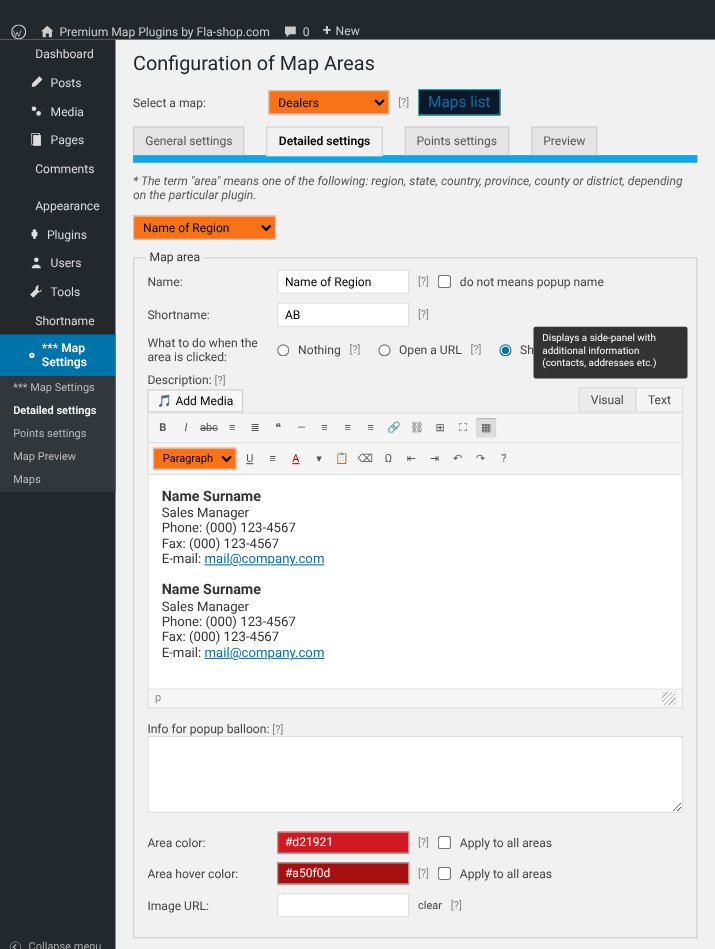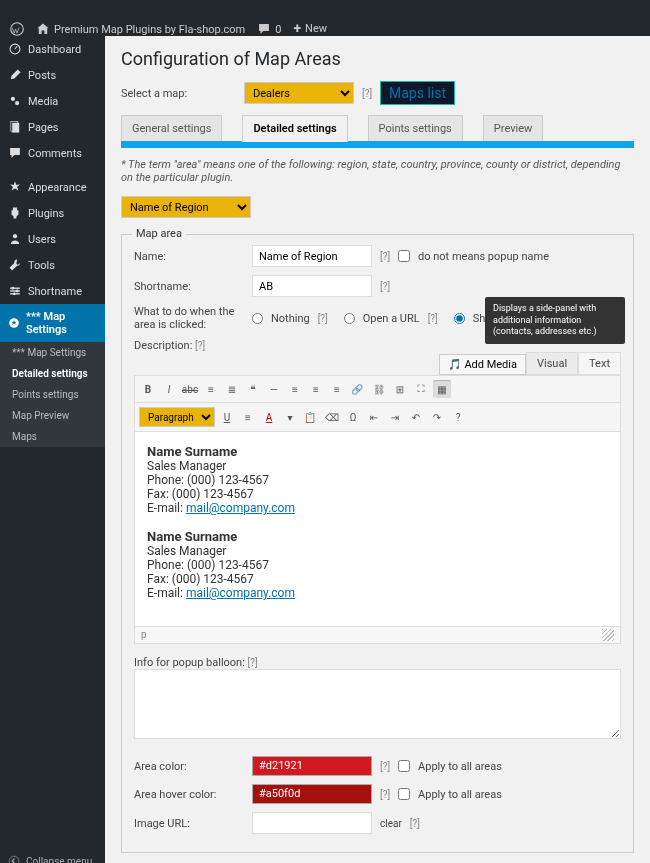--- a/index.html
+++ b/index.html
@@ -2,48 +2,48 @@
 <html><head>
 <meta charset="utf-8">
 <style>
 *{box-sizing:border-box;margin:0;padding:0;font-family:-apple-system,BlinkMacSystemFont,"Segoe UI",Roboto,Arial,sans-serif}
 body{width:650px;height:863px;overflow:hidden;background:#f1f1f1;font-size:11px;color:#444}
 .topbar{height:36px;background:#23282d;color:#ccc;display:flex;align-items:flex-end;padding:0 4px;font-size:11px}
 .topbar .ti{display:flex;align-items:center;gap:4px;padding:0 6px;cursor:pointer}
 .dashicon{width:14px;height:14px;display:inline-block}
 .layout{display:flex;height:839px}
 .sidebar{width:105px;background:#23282d;color:#eee;font-size:11px;display:flex;flex-direction:column}
-.menu-item{padding:6px 8px;display:flex;align-items:center;gap:6px;cursor:pointer;color:#ddd}
+.menu-item{padding:6px 26px;display:flex;align-items:center;gap:6px;cursor:pointer;color:#ddd}
 .menu-item.current{background:#0073aa;color:#fff;font-weight:600}
 .submenu{background:#32373c}
 .submenu .sub{padding:5px 8px 5px 12px;font-size:10px;color:#bbb;cursor:pointer}
 .submenu .sub.cur{color:#fff;font-weight:600}
 .collapse{margin-top:auto;padding:8px;color:#aaa;display:flex;align-items:center;gap:6px;cursor:pointer;font-size:10px}
 .content{flex:1;padding:12px 16px;overflow:auto}
 h1{font-size:18px;font-weight:400;color:#23282d;margin-bottom:12px}
 .row{display:flex;align-items:center;gap:8px;margin-bottom:10px;font-size:11px}
 .lbl{width:115px;color:#444}
-select{height:22px;border:1px solid #ccc;padding:1px 4px;font-size:11px;background:#eab308}
+select{height:22px;border:1px solid #ccc;padding:1px 4px;font-size:11px;background:#f97316}
 .help{color:#888;font-size:10px}
 .btn-link{background:#0f172a;border:1px solid #14b8a6;color:#0073aa;padding:3px 8px;font-size:14px;cursor:pointer}
 .tabs{display:flex;gap:20px;border-bottom:7px solid #0ea5e9;margin-bottom:10px}
 .tab{padding:6px 10px;background:#e5e5e5;border:1px solid #ccc;border-bottom:none;font-size:11px;cursor:pointer;color:#555}
 .tab.active{background:#f1f1f1;border-bottom:1px solid #f1f1f1;margin-bottom:-1px;font-weight:600;color:#000}
 .desc{font-size:11px;color:#555;margin-bottom:6px}
 .desc.it{font-style:italic}
 .fieldset{border:1px solid #ccc;padding:10px 12px;margin-top:10px;position:relative}
 .fieldset .legend{position:absolute;top:-8px;left:10px;background:#f1f1f1;padding:0 4px;font-size:11px;color:#333}
 .frow{display:flex;align-items:center;gap:8px;margin-bottom:8px;font-size:11px;position:relative}
 .flbl{width:110px;color:#444}
 .txt{height:22px;border:1px solid #ddd;padding:2px 6px;font-size:11px;width:120px}
 .chk{width:12px;height:12px}
 .radio{width:11px;height:11px}
 .rlab{font-size:11px;color:#444}
 .tooltip{position:absolute;right:-4px;top:-8px;background:#333;color:#fff;padding:6px 8px;font-size:9px;width:140px;line-height:1.3;border-radius:2px}
-.ed-top{display:flex;justify-content:flex-end;align-items:flex-end;margin-bottom:0}
+.ed-top{display:flex;justify-content:space-between;align-items:flex-end;margin-bottom:0}
 .add-media{border:1px solid #ccc;padding:3px 8px;font-size:11px;background:#f7f7f7;cursor:pointer}
 .ed-tabs{display:flex}
 .ed-tab{padding:4px 10px;font-size:11px;border:1px solid #ddd;cursor:pointer;background:#f5f5f5}
 .ed-tab.act{background:#ebebeb}
 .toolbar{border:1px solid #ddd;background:#f5f5f5;padding:4px;display:flex;flex-wrap:wrap;gap:3px;align-items:center}
 .toolbar .tb{width:18px;height:18px;display:flex;align-items:center;justify-content:center;font-size:10px;color:#555;cursor:pointer;border-radius:2px}
 .toolbar .tb.act{background:#ddd;box-shadow:inset 0 1px 1px rgba(0,0,0,.2)}
 .toolbar select{height:20px;font-size:10px}
 .editor{border:1px solid #ddd;border-top:none;background:#fff;padding:12px;min-height:180px;font-family:Georgia,serif;font-size:12px;color:#333}
 .editor strong{font-size:13px}

